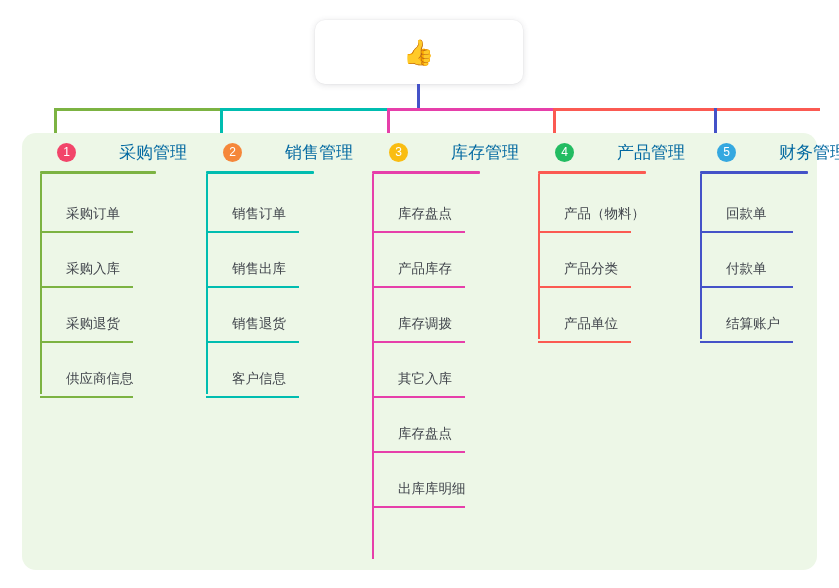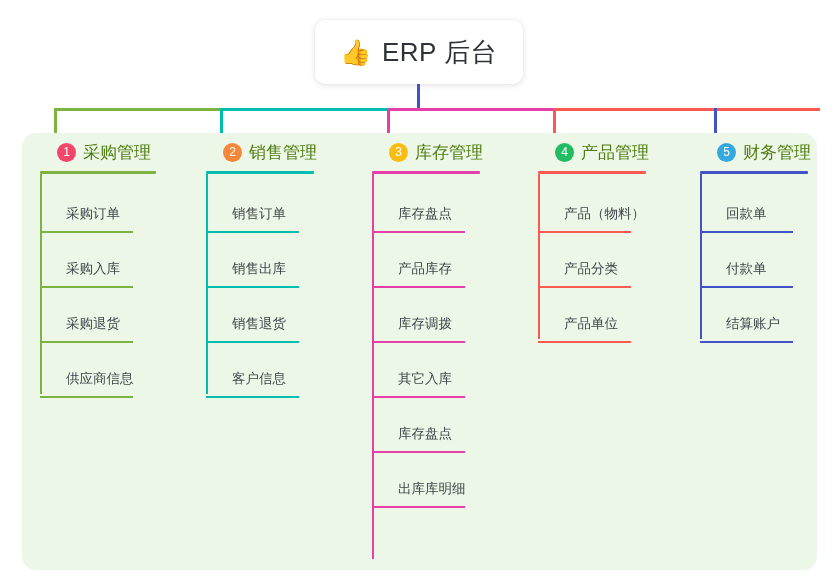--- a/index.html
+++ b/index.html
@@ -98,22 +98,23 @@
     border-radius: 50%;
     color: #ffffff;
     font-size: 12px;
     line-height: 19px;
     text-align: center;
     flex: 0 0 auto;
     font-weight: normal;
   }
   .col-title {
     font-size: 17px;
-    color: #4d7c0f;
+    color: #0369a1;
     white-space: nowrap;
+    margin-left: 36px;
   }
   .head-rule {
     height: 3px;
     border-radius: 1px;
   }
 
   
   .leaf-wrap {
     position: relative;
     padding-top: 4px;
@@ -146,21 +147,20 @@
     width: 93px;
   }
 </style>
 </head>
 <body>
 
 <div id="canvas">
 
   <div class="root-node">
     <span class="root-emoji">👍</span>
-    <span class="root-title">ERP 后台</span>
   </div>
   <div class="stem"></div>
 
   <div id="connectors">
       <div class="bus" style="left: 54px; width: 169px; background: rgb(124, 179, 66);"></div>
       <div class="bus" style="left: 220px; width: 170px; background: rgb(0, 189, 176);"></div>
       <div class="bus" style="left: 387px; width: 169px; background: rgb(230, 63, 170);"></div>
       <div class="bus" style="left: 553px; width: 267px; background: rgb(251, 90, 82);"></div>
       <div class="drop" style="left: 54px; background: rgb(124, 179, 66);"></div>
       <div class="drop" style="left: 220px; background: rgb(0, 189, 176);"></div>

